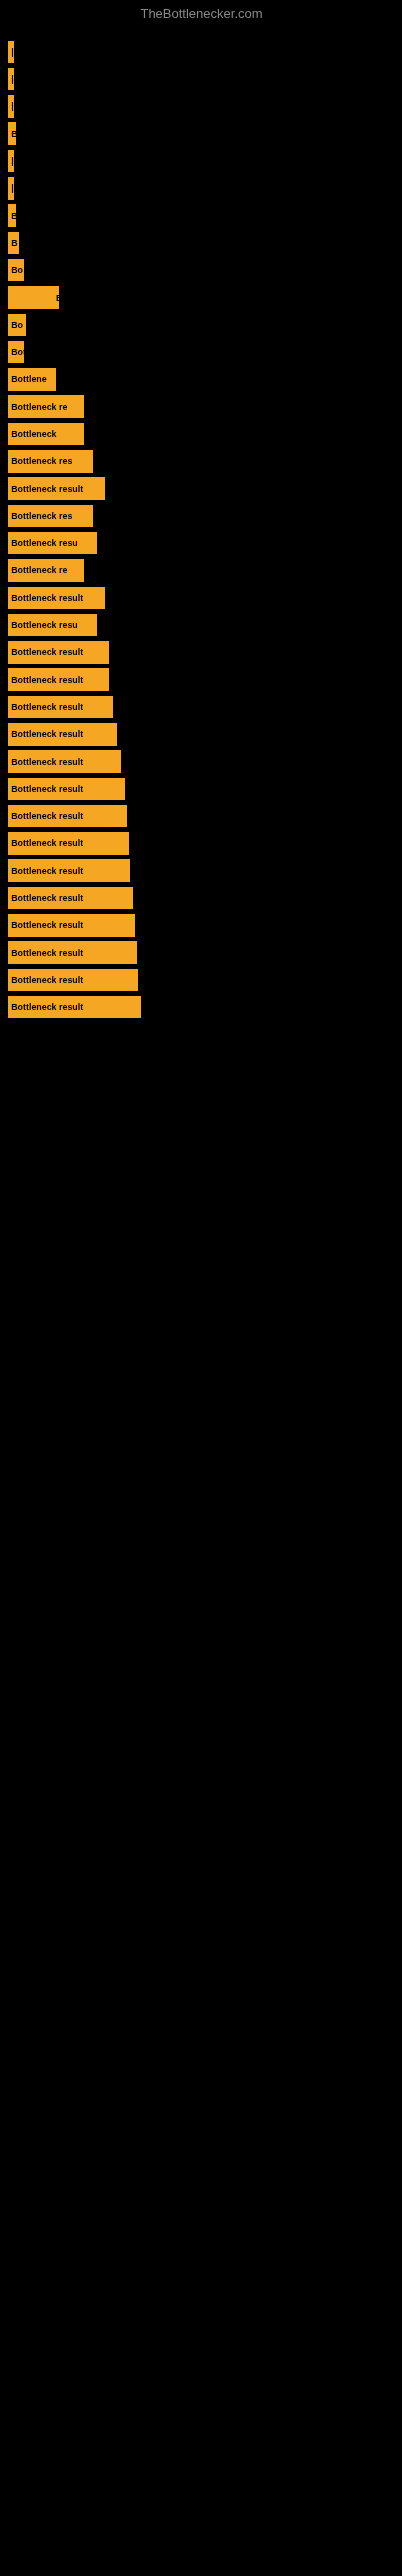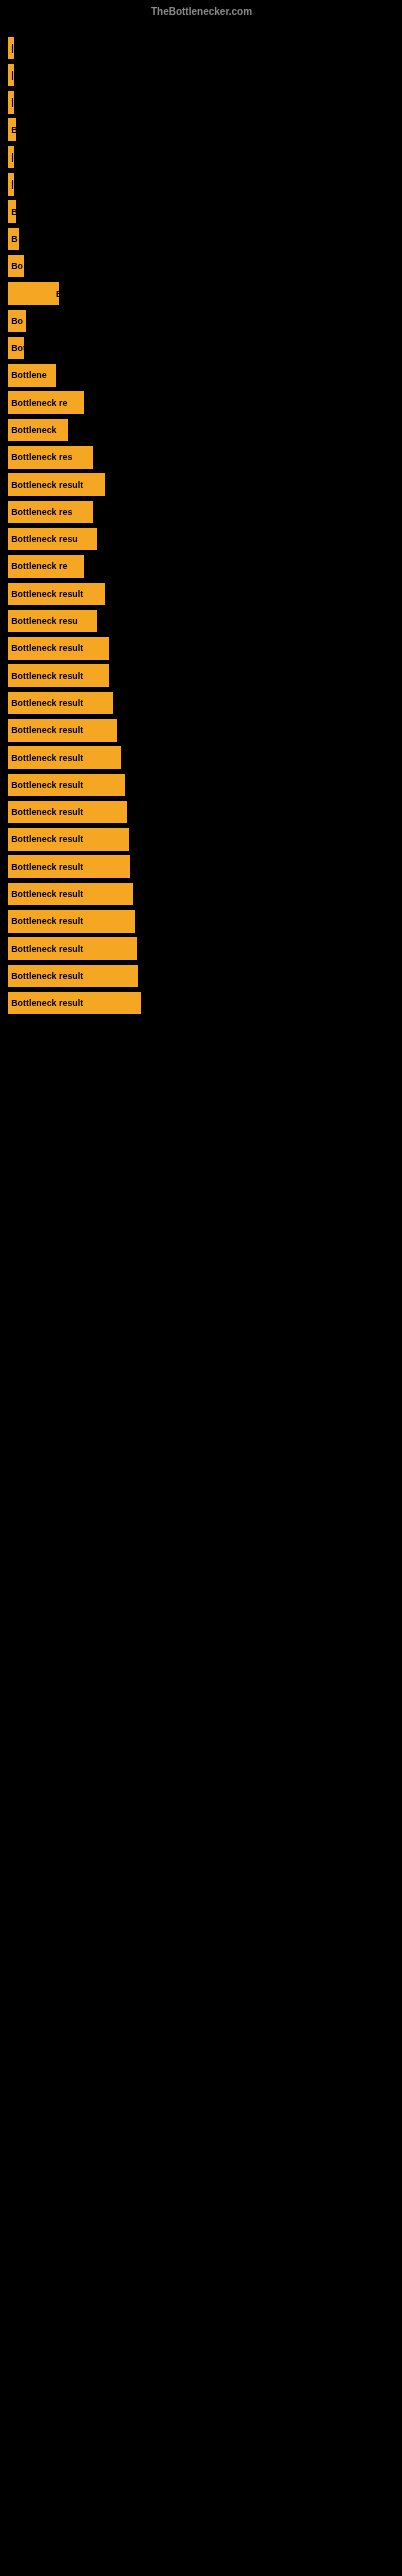--- a/index.html
+++ b/index.html
@@ -9,25 +9,24 @@
     }
     body {
       background-color: #000;
       width: 403px;
       min-height: 2576px;
       font-family: Arial, sans-serif;
       position: relative;
     }
     .site-title {
       color: #888;
-      font-size: 10px;
+      font-size: 13px;
       text-align: center;
       padding-top: 6.4px;
       padding-bottom: 3.2px;
-      font-weight: bold;
     }
     .items-container {
       display: flex;
       flex-direction: column;
       padding-left: 8px;
       padding-top: 16px;
       gap: 0px;
     }
     .bottleneck-item {
       display: flex;
@@ -120,21 +119,21 @@
       <div class="bottleneck-bar" style="width: 48px;">
         <span class="bottleneck-label">Bottlene</span>
       </div>
     </div>
     <div class="bottleneck-item">
       <div class="bottleneck-bar" style="width: 76px;">
         <span class="bottleneck-label">Bottleneck re</span>
       </div>
     </div>
     <div class="bottleneck-item">
-      <div class="bottleneck-bar" style="width: 60px;">
+      <div class="bottleneck-bar" style="width: 76px;">
         <span class="bottleneck-label">Bottleneck</span>
       </div>
     </div>
     <div class="bottleneck-item">
       <div class="bottleneck-bar" style="width: 85px;">
         <span class="bottleneck-label">Bottleneck res</span>
       </div>
     </div>
     <div class="bottleneck-item">
       <div class="bottleneck-bar" style="width: 97px;">

